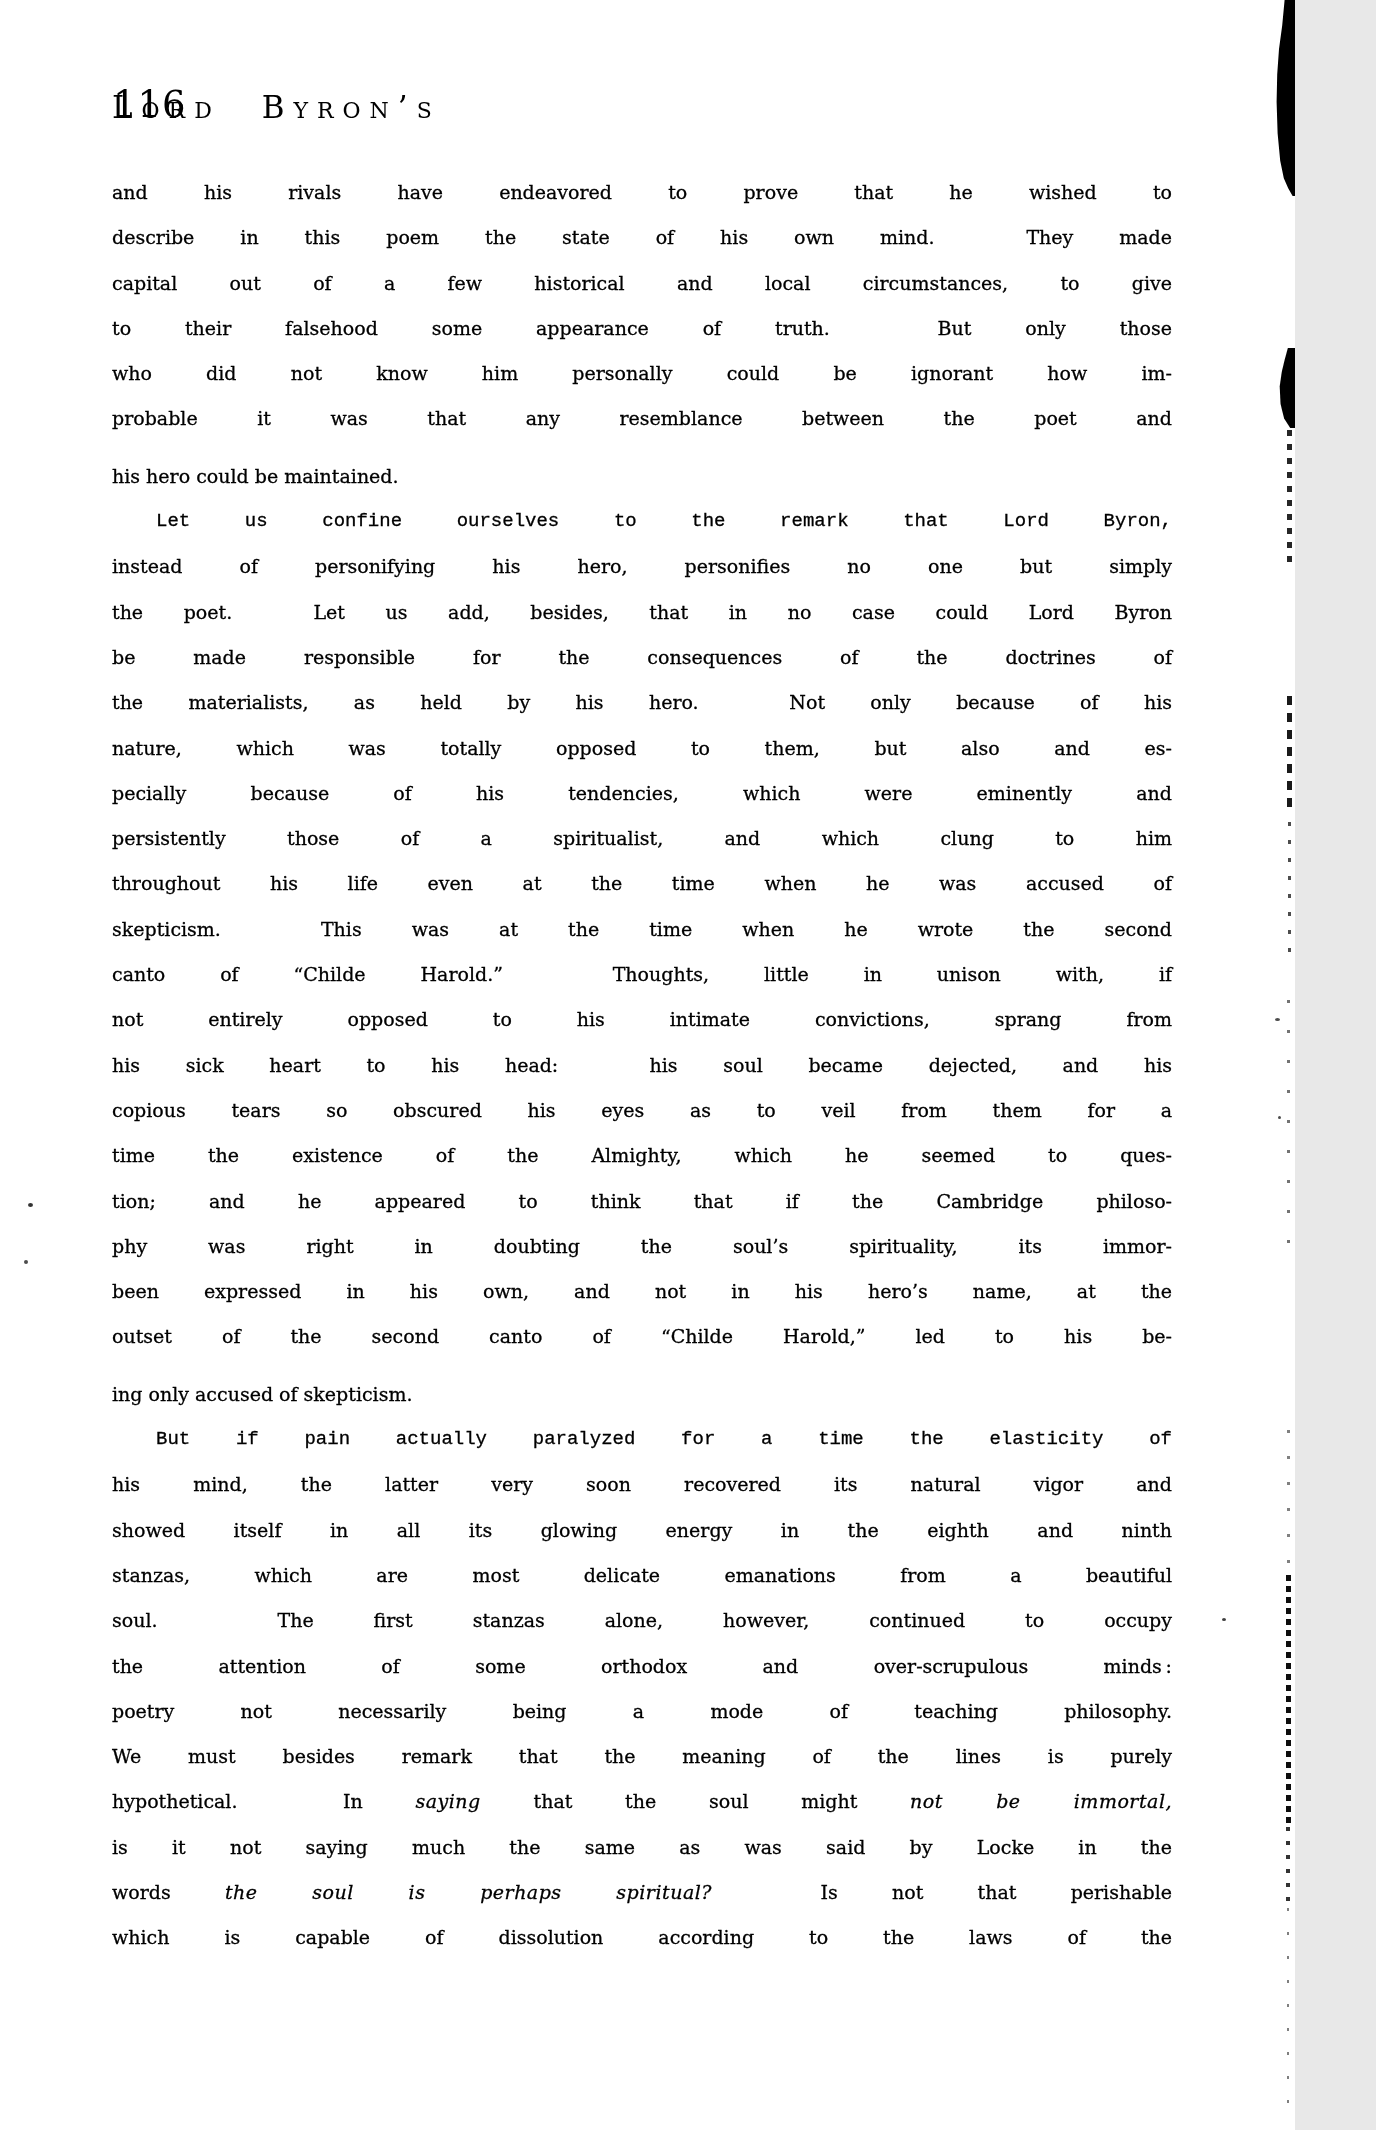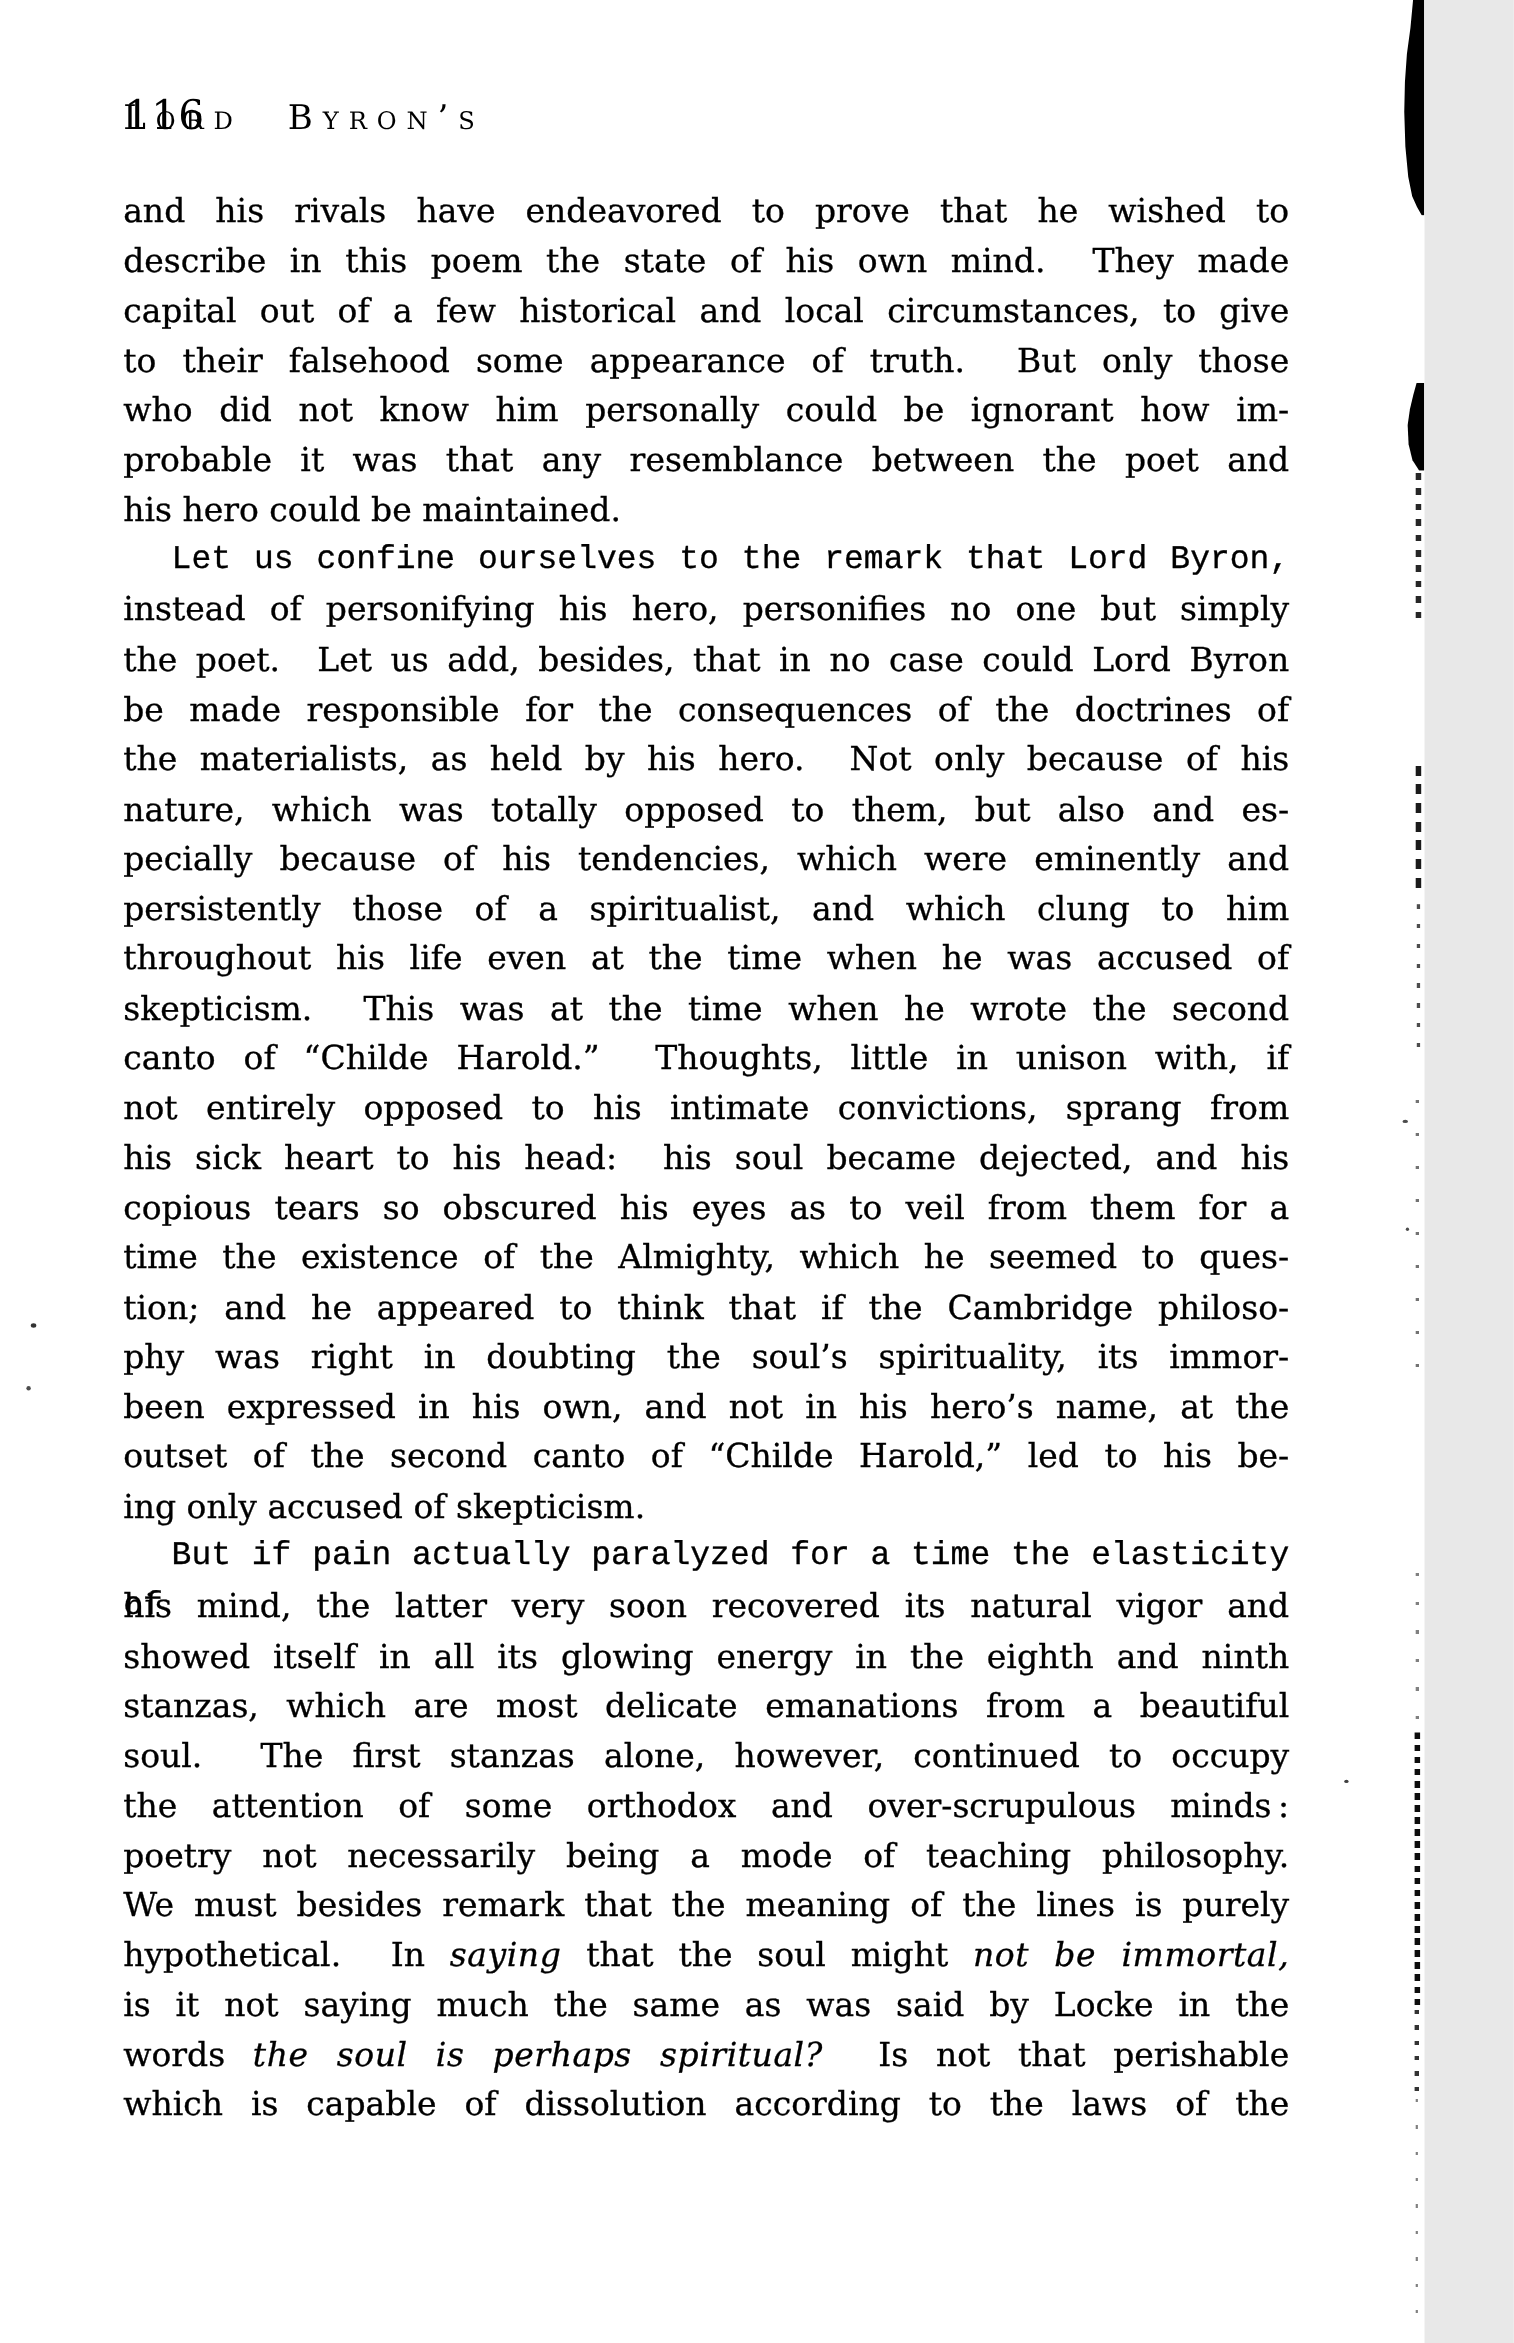--- a/index.html
+++ b/index.html
@@ -20,31 +20,31 @@
   .running-title{
     position:absolute;left:112px;top:86px;width:1060px;
     text-align:left;
     font-size:31px;line-height:42px;
     font-variant:small-caps;
     letter-spacing:9px;word-spacing:22px;
   }
   
   .body-text{
     position:absolute;left:112px;top:170px;width:1060px;
-    font-size:30px;line-height:45.3px;
+    font-size:19px;line-height:45.3px;
     -webkit-text-stroke:0.3px #000;
   }
   .line{
     height:45.3px;
     text-align:justify;
     text-align-last:justify;
     text-justify:inter-word;
     overflow:visible;
   }
-  .line.end{text-align-last:left;}
+  .line.end{text-align-last:left;margin-top:12px;}
   .line.indent{text-indent:44px;font-family:Liberation Mono, monospace;}
   .it{font-style:italic;letter-spacing:0.5px;}
   
   .art{position:absolute;background:#000;}
   .art-bar-top{
     top:0;right:0;width:20px;height:196px;
     clip-path:polygon(48% 0,100% 0,100% 100%,88% 100%,66% 96%,44% 91%,26% 82%,13% 68%,8% 52%,11% 38%,20% 25%,36% 13%);
   }
   .art-blob-upper{
     top:348px;right:0;width:17px;height:80px;

